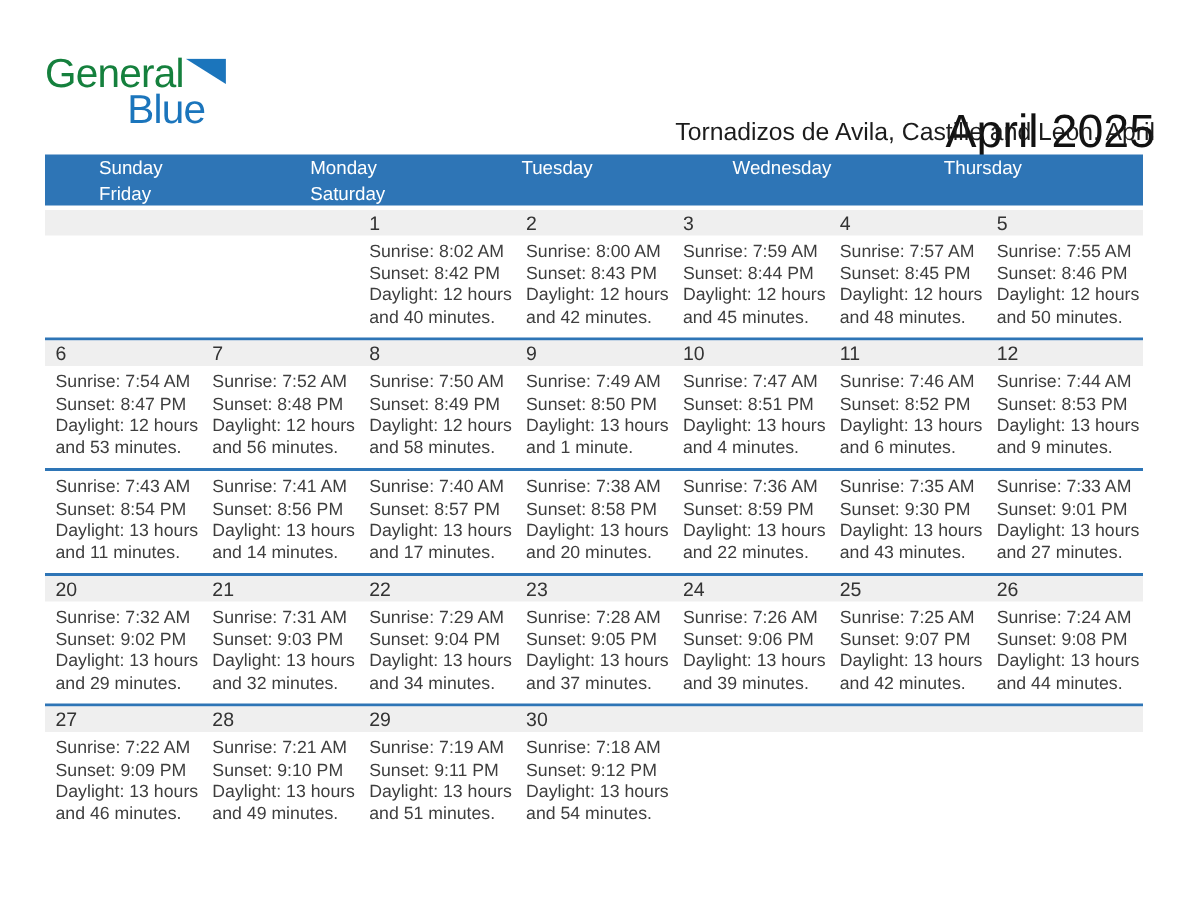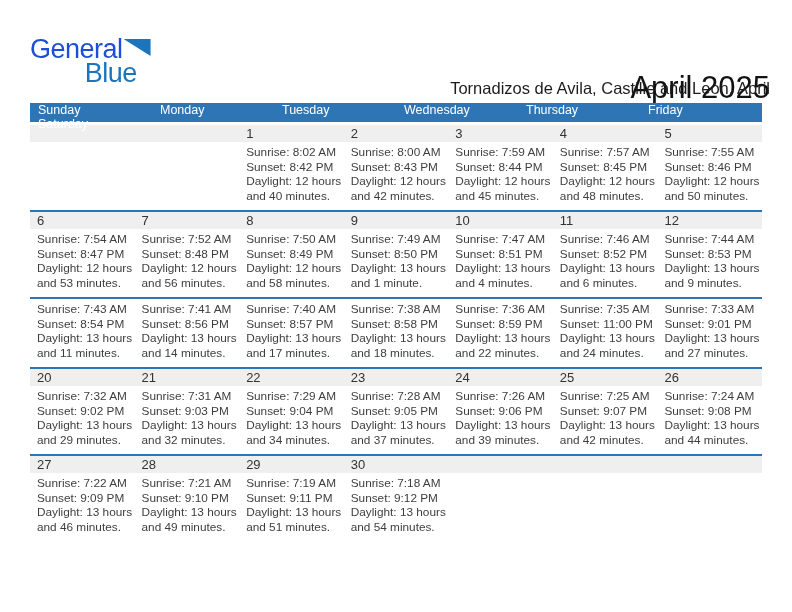--- a/index.html
+++ b/index.html
@@ -11,31 +11,31 @@
   body{
     width:792px;height:612px;background:#ffffff;
     font-family:"Liberation Sans", sans-serif;
     -webkit-font-smoothing:antialiased;
   }
   .page{position:relative;width:792px;height:612px;overflow:hidden;background:#fff;}
 
   
   .logo{position:absolute;left:30px;top:36px;}
   .logo-top{display:flex;align-items:flex-start;line-height:1;}
-  .logo-general{font-size:27px;color:#1d4ed8;letter-spacing:-0.5px;}
+  .logo-general{font-size:27px;color:#15803d;letter-spacing:-0.5px;}
   .logo-flag{width:27px;height:17px;background:var(--accent);clip-path:polygon(0 0,100% 0,100% 100%);margin-top:3px;margin-left:1px;}
   .logo-blue{font-size:27px;color:var(--accent);letter-spacing:-0.5px;line-height:0.8;padding-left:41px;text-align:center;}
 
   
   .title{position:absolute;top:34px;right:22px;font-size:31px;color:#121212;margin-top:36px;}
   .subtitle{position:absolute;top:79px;right:22px;font-size:16.5px;color:#1c1c1c;}
 
   
   .calendar{position:absolute;left:30px;top:103px;width:732px;}
-  .weekday-row{display:grid;grid-template-columns:repeat(6,1fr);background:var(--blue);height:19px;align-items:center;}
+  .weekday-row{display:grid;grid-template-columns:repeat(5,1fr);background:var(--blue);height:34px;align-items:center;padding-left:28px;}
   .weekday{color:#ffffff;font-size:12.5px;padding-left:8px;}
   .week{border-top:2px solid var(--blue);}
   .week.first{border-top:none;margin-top:3px;}
   .numbers{display:grid;grid-template-columns:repeat(7,1fr);background:var(--gray);height:17px;align-items:center;}
   .daynum{font-size:13px;color:#333333;padding-left:7px;}
   .details{display:grid;grid-template-columns:repeat(7,1fr);height:68px;}
   .cell{padding:3px 2px 0 7px;overflow:hidden;}
   .line{font-size:11.8px;color:#3e3e3e;line-height:14.6px;white-space:nowrap;}
 </style>
 </head>
@@ -182,33 +182,33 @@
             <div class="cell">
               <div class="line">Sunrise: 7:40 AM</div>
               <div class="line">Sunset: 8:57 PM</div>
               <div class="line">Daylight: 13 hours</div>
               <div class="line">and 17 minutes.</div>
             </div>
             <div class="cell">
               <div class="line">Sunrise: 7:38 AM</div>
               <div class="line">Sunset: 8:58 PM</div>
               <div class="line">Daylight: 13 hours</div>
-              <div class="line">and 18 minutes.</div>
+              <div class="line">and 20 minutes.</div>
             </div>
             <div class="cell">
               <div class="line">Sunrise: 7:36 AM</div>
               <div class="line">Sunset: 8:59 PM</div>
               <div class="line">Daylight: 13 hours</div>
               <div class="line">and 22 minutes.</div>
             </div>
             <div class="cell">
               <div class="line">Sunrise: 7:35 AM</div>
-              <div class="line">Sunset: 11:00 PM</div>
-              <div class="line">Daylight: 13 hours</div>
-              <div class="line">and 24 minutes.</div>
+              <div class="line">Sunset: 9:30 PM</div>
+              <div class="line">Daylight: 13 hours</div>
+              <div class="line">and 43 minutes.</div>
             </div>
             <div class="cell">
               <div class="line">Sunrise: 7:33 AM</div>
               <div class="line">Sunset: 9:01 PM</div>
               <div class="line">Daylight: 13 hours</div>
               <div class="line">and 27 minutes.</div>
             </div>
           </div>
         </div>
         <div class="week">

